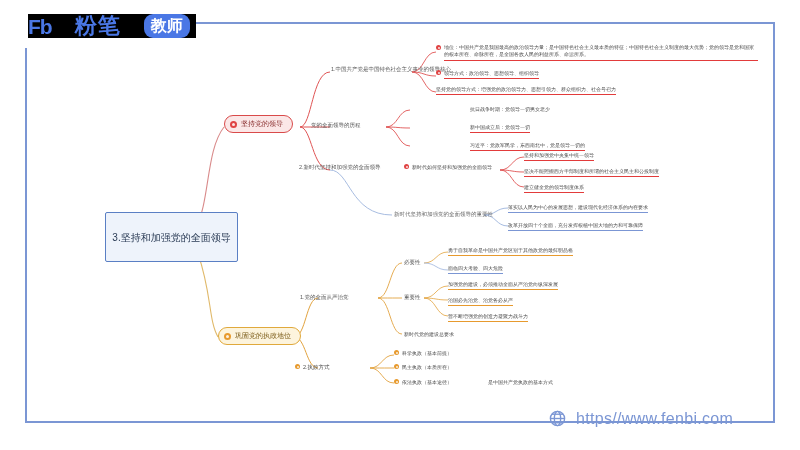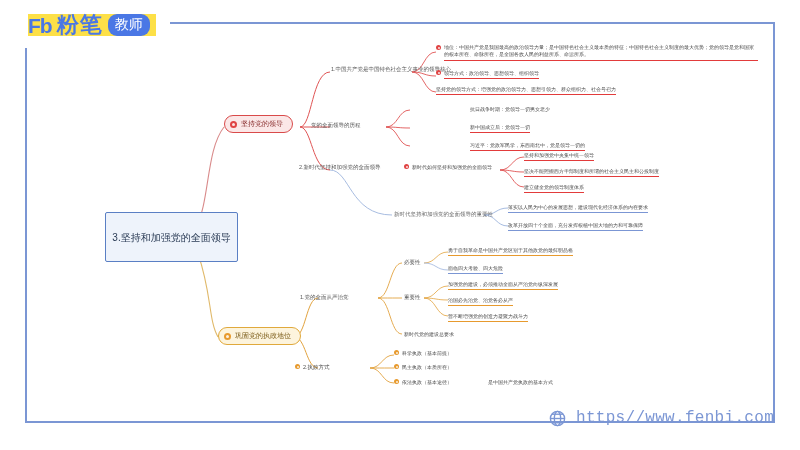--- a/index.html
+++ b/index.html
@@ -27,41 +27,41 @@
     border-top:2px solid #7b96d4;
   }
   .frame-left{
     position:absolute;left:25px;top:48px;width:0;height:375px;
     border-left:2px solid #7b96d4;
   }
 
   
   .brand{
     position:absolute;left:28px;top:14px;
-    display:flex;align-items:center;gap:5px;
-    z-index:5;background:#fde047;padding-right:6px;
+    display:flex;align-items:center;gap:23px;
+    z-index:5;background:#000000;padding-right:6px;
   }
   .brand-mark{
     font-size:21px;font-weight:bold;color:#4a77e5;
     letter-spacing:-1px;line-height:1;
   }
   .brand-name{
     font-size:22px;font-weight:bold;color:#4a77e5;
     line-height:1;letter-spacing:1px;
   }
   .brand-tag{
     background:#4a77e5;color:#fff;
-    font-size:14px;font-weight:normal;
+    font-size:16px;font-weight:bold;
     padding:2px 7px;border-radius:9px;line-height:1.25;
   }
 
   
   .footer{
     position:absolute;left:548px;top:409px;
-    display:flex;align-items:flex-start;gap:9px;font-family:Liberation Mono, monospace;
+    display:flex;align-items:center;gap:9px;
   }
   .globe{width:19px;height:19px;display:block;}
   .footer-url{
     font-size:16px;color:#7b96d4;letter-spacing:.3px;
   }
 
   
   svg.links{position:absolute;left:0;top:0;width:800px;height:450px;pointer-events:none;}
 
   .node{position:absolute;box-sizing:border-box;white-space:nowrap;}

